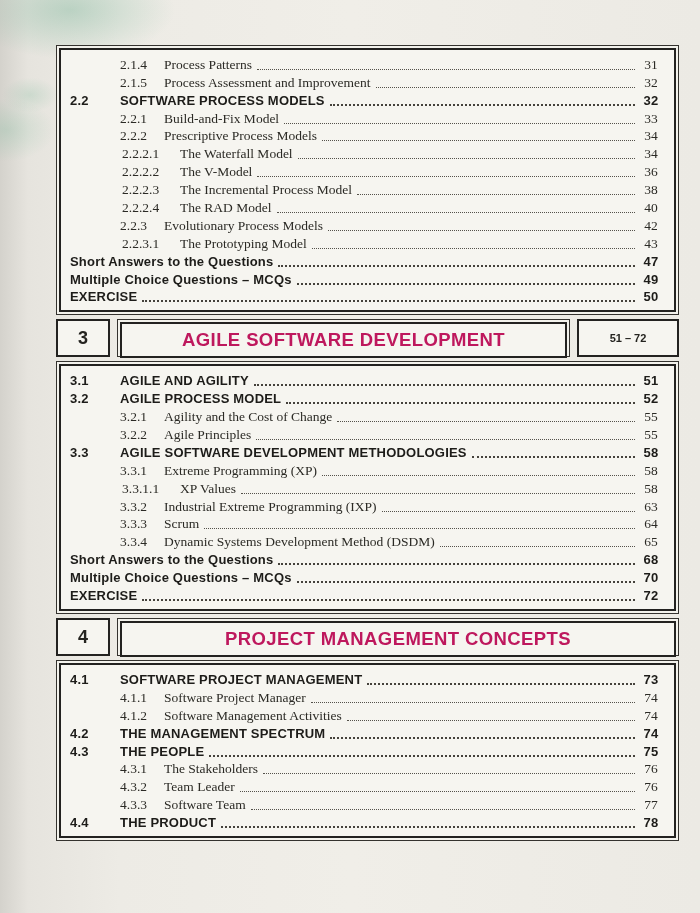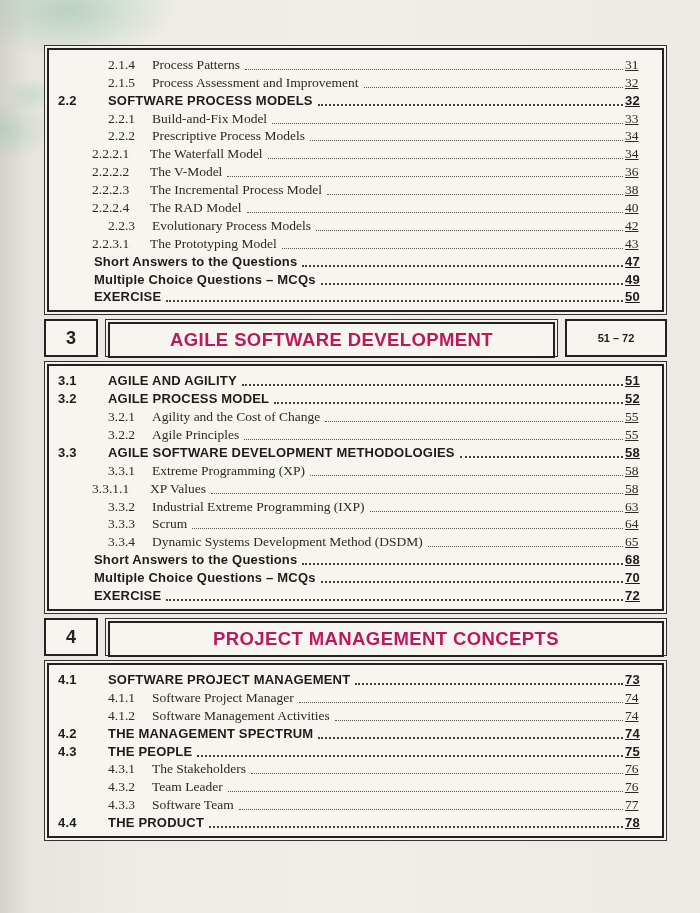--- a/index.html
+++ b/index.html
@@ -9,21 +9,21 @@
     background:
       radial-gradient(ellipse 150px 70px at 70px 10px, rgba(110,175,145,.38), transparent 70%),
       radial-gradient(ellipse 70px 45px at 6px 130px, rgba(125,185,155,.28), transparent 70%),
       radial-gradient(ellipse 40px 25px at 30px 95px, rgba(125,185,155,.25), transparent 70%),
       linear-gradient(90deg,#d4d2cc 0px,#e6e4de 28px,#edebe5 120px,#f0eee8 50%,#eceae4 100%);
     overflow:hidden;
     font-family:"Liberation Sans",sans-serif;
     color:#24231f;
   }
   .toc{
-    position:absolute;left:44px;top:45px;width:623px;
+    position:absolute;left:56px;top:45px;width:623px;
     display:flex;flex-direction:column;
   }
   
   .section-box{
     border:1px solid #34322e;
     padding:2px;
     background:#f3f2ec;
   }
   .section-inner{
     border:2px solid #232220;
@@ -35,29 +35,29 @@
     height:17.9px;line-height:16px;
     white-space:nowrap;
   }
   .toc-row .num{flex:0 0 auto;}
   .toc-row .label{flex:0 1 auto;padding-right:3px;overflow:hidden;}
   .toc-row .dots{
     flex:1 1 10px;min-width:8px;
     border-bottom:2px dotted #45423c;
     margin:0 2px 3px 2px;
   }
-  .toc-row .pg{flex:0 0 auto;min-width:28px;text-align:left;text-decoration:underline;}
+  .toc-row .pg{flex:0 0 auto;min-width:28px;text-align:center;}
   
   .lvl1{font-weight:bold;font-size:13px;letter-spacing:.2px;color:#1d1c19;}
   .lvl1 .num{width:50px;padding-left:6px;}
   .lvl0{font-weight:bold;font-size:13px;letter-spacing:.2px;color:#1d1c19;}
-  .lvl0 .label{padding-left:6px;margin-left:36px;}
+  .lvl0 .label{padding-left:6px;}
   .lvl2,.lvl3{font-family:"Liberation Serif",serif;font-size:13.5px;color:#2b2a25;}
   .lvl2 .num{margin-left:56px;width:44px;}
-  .lvl3 .num{margin-left:40px;width:58px;}
+  .lvl3 .num{margin-left:58px;width:58px;}
   .lvl2 .dots,.lvl3 .dots{border-bottom-width:1.5px;border-bottom-color:#55524b;margin-bottom:3px;}
   
   .ch-header{
     display:flex;gap:7px;
     margin:4px 0;height:38px;flex:0 0 auto;
   }
   .ch-num-box{
     flex:0 0 50px;
     border:2px solid #232220;background:#f6f5f0;
     display:flex;align-items:center;justify-content:center;

